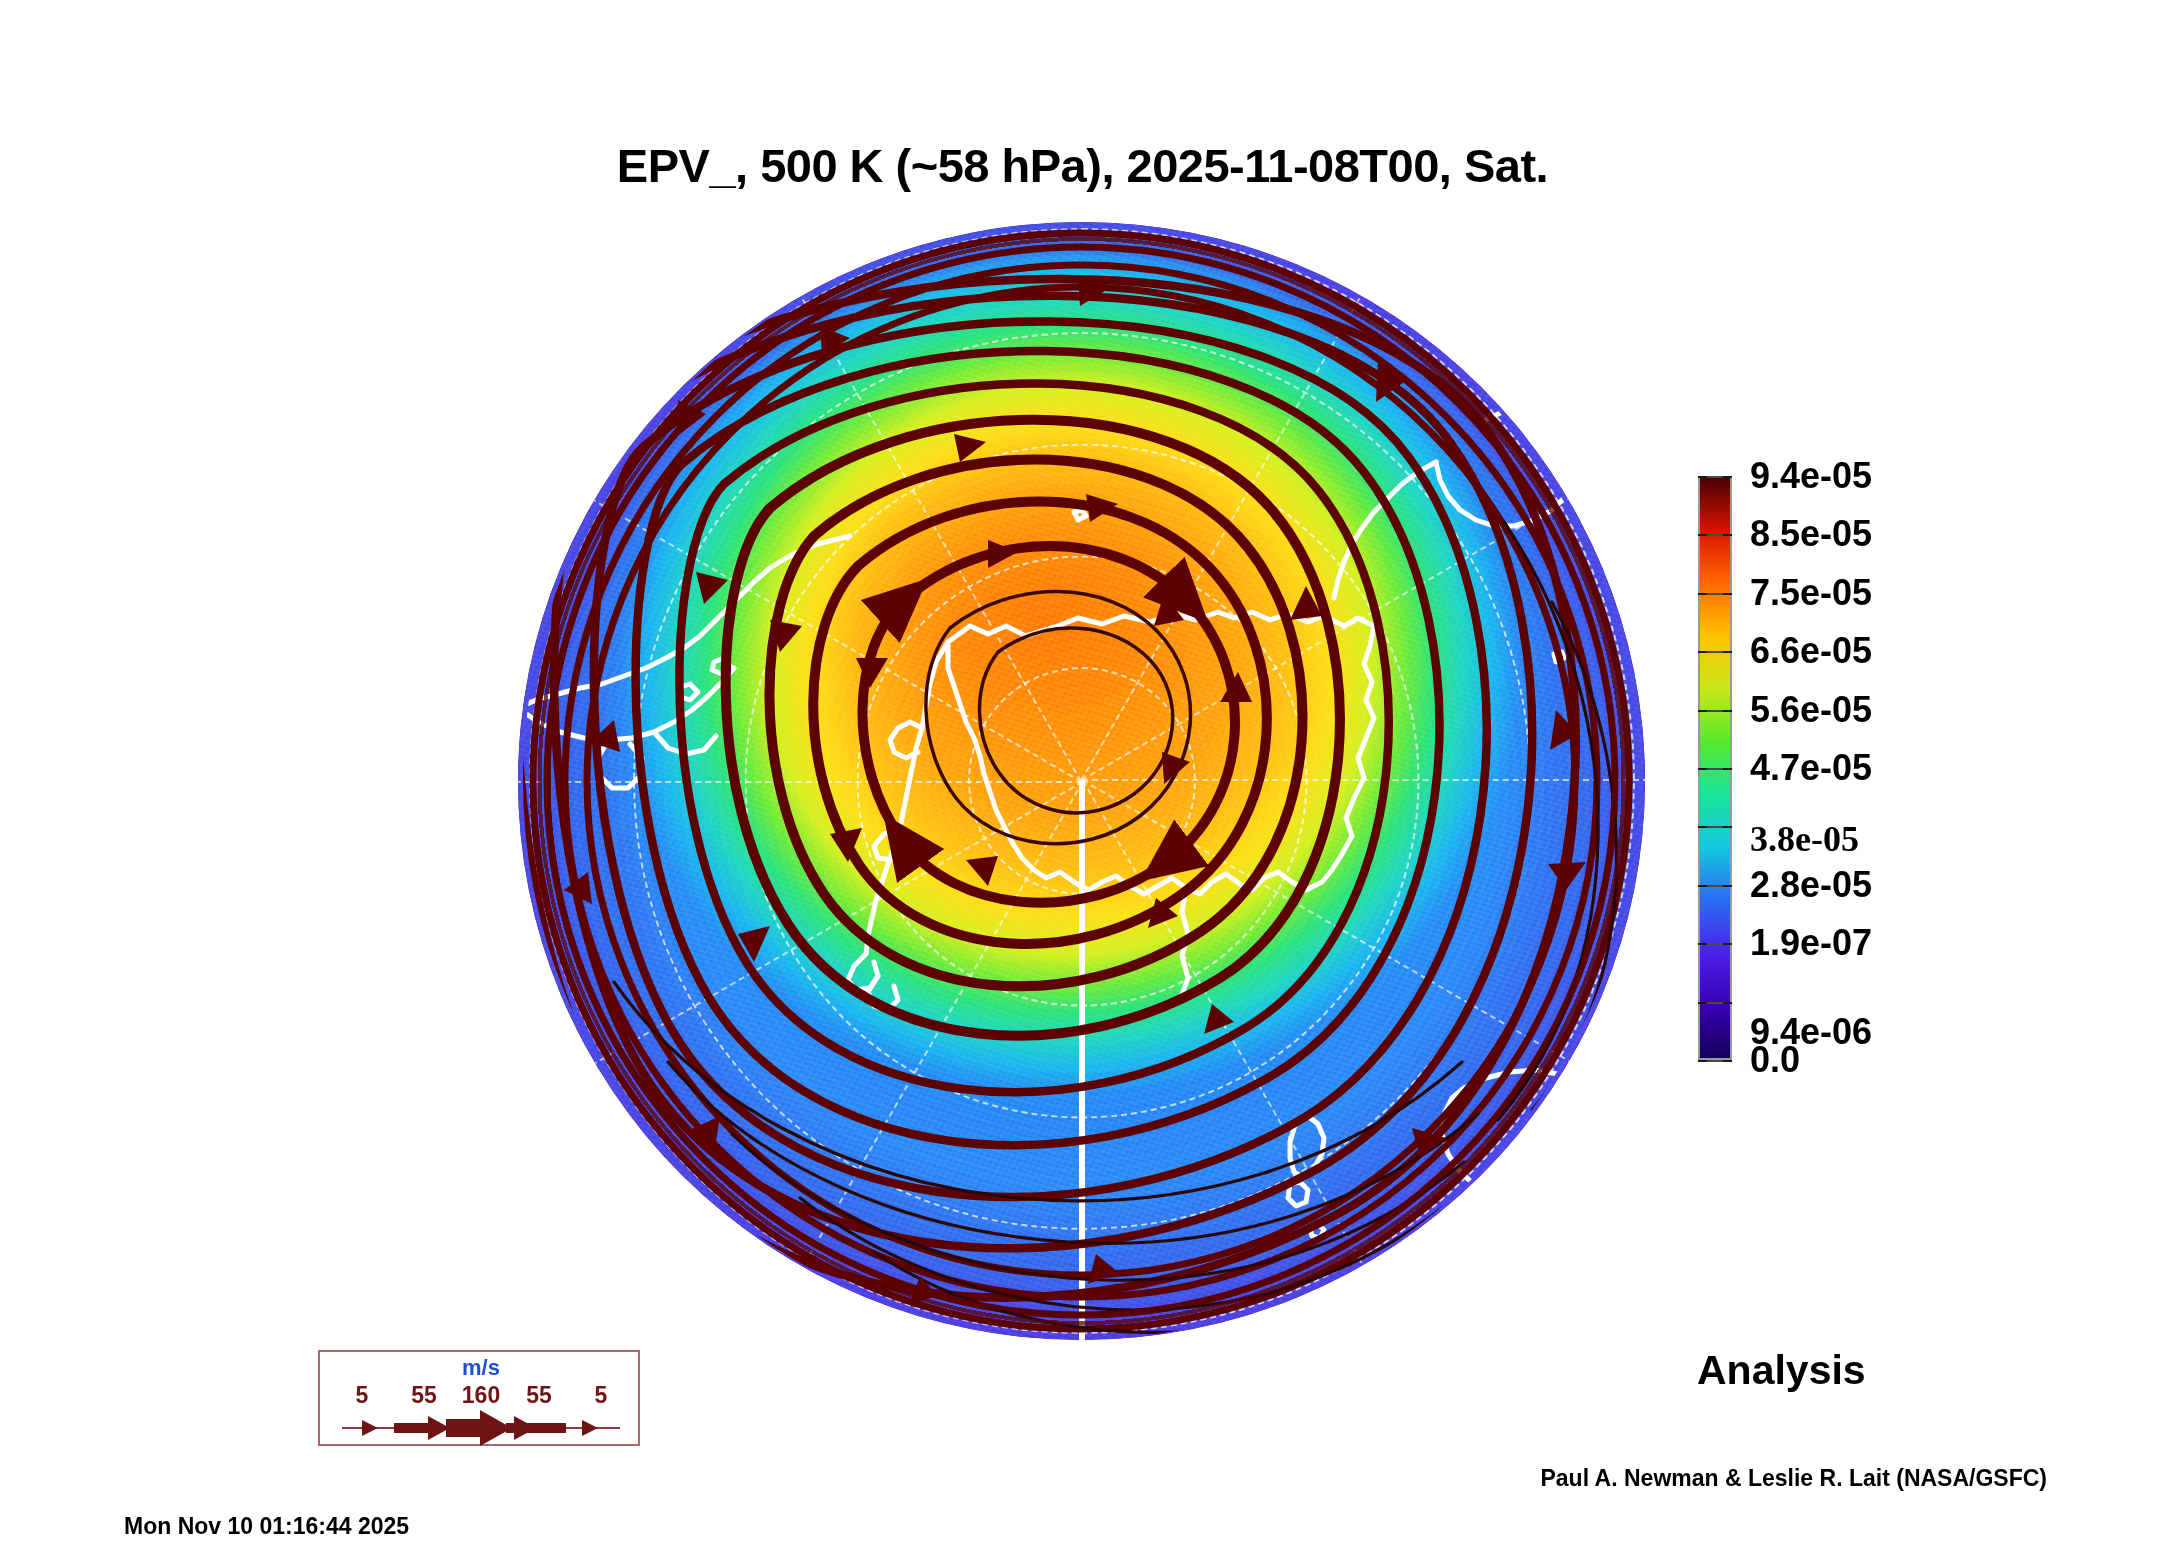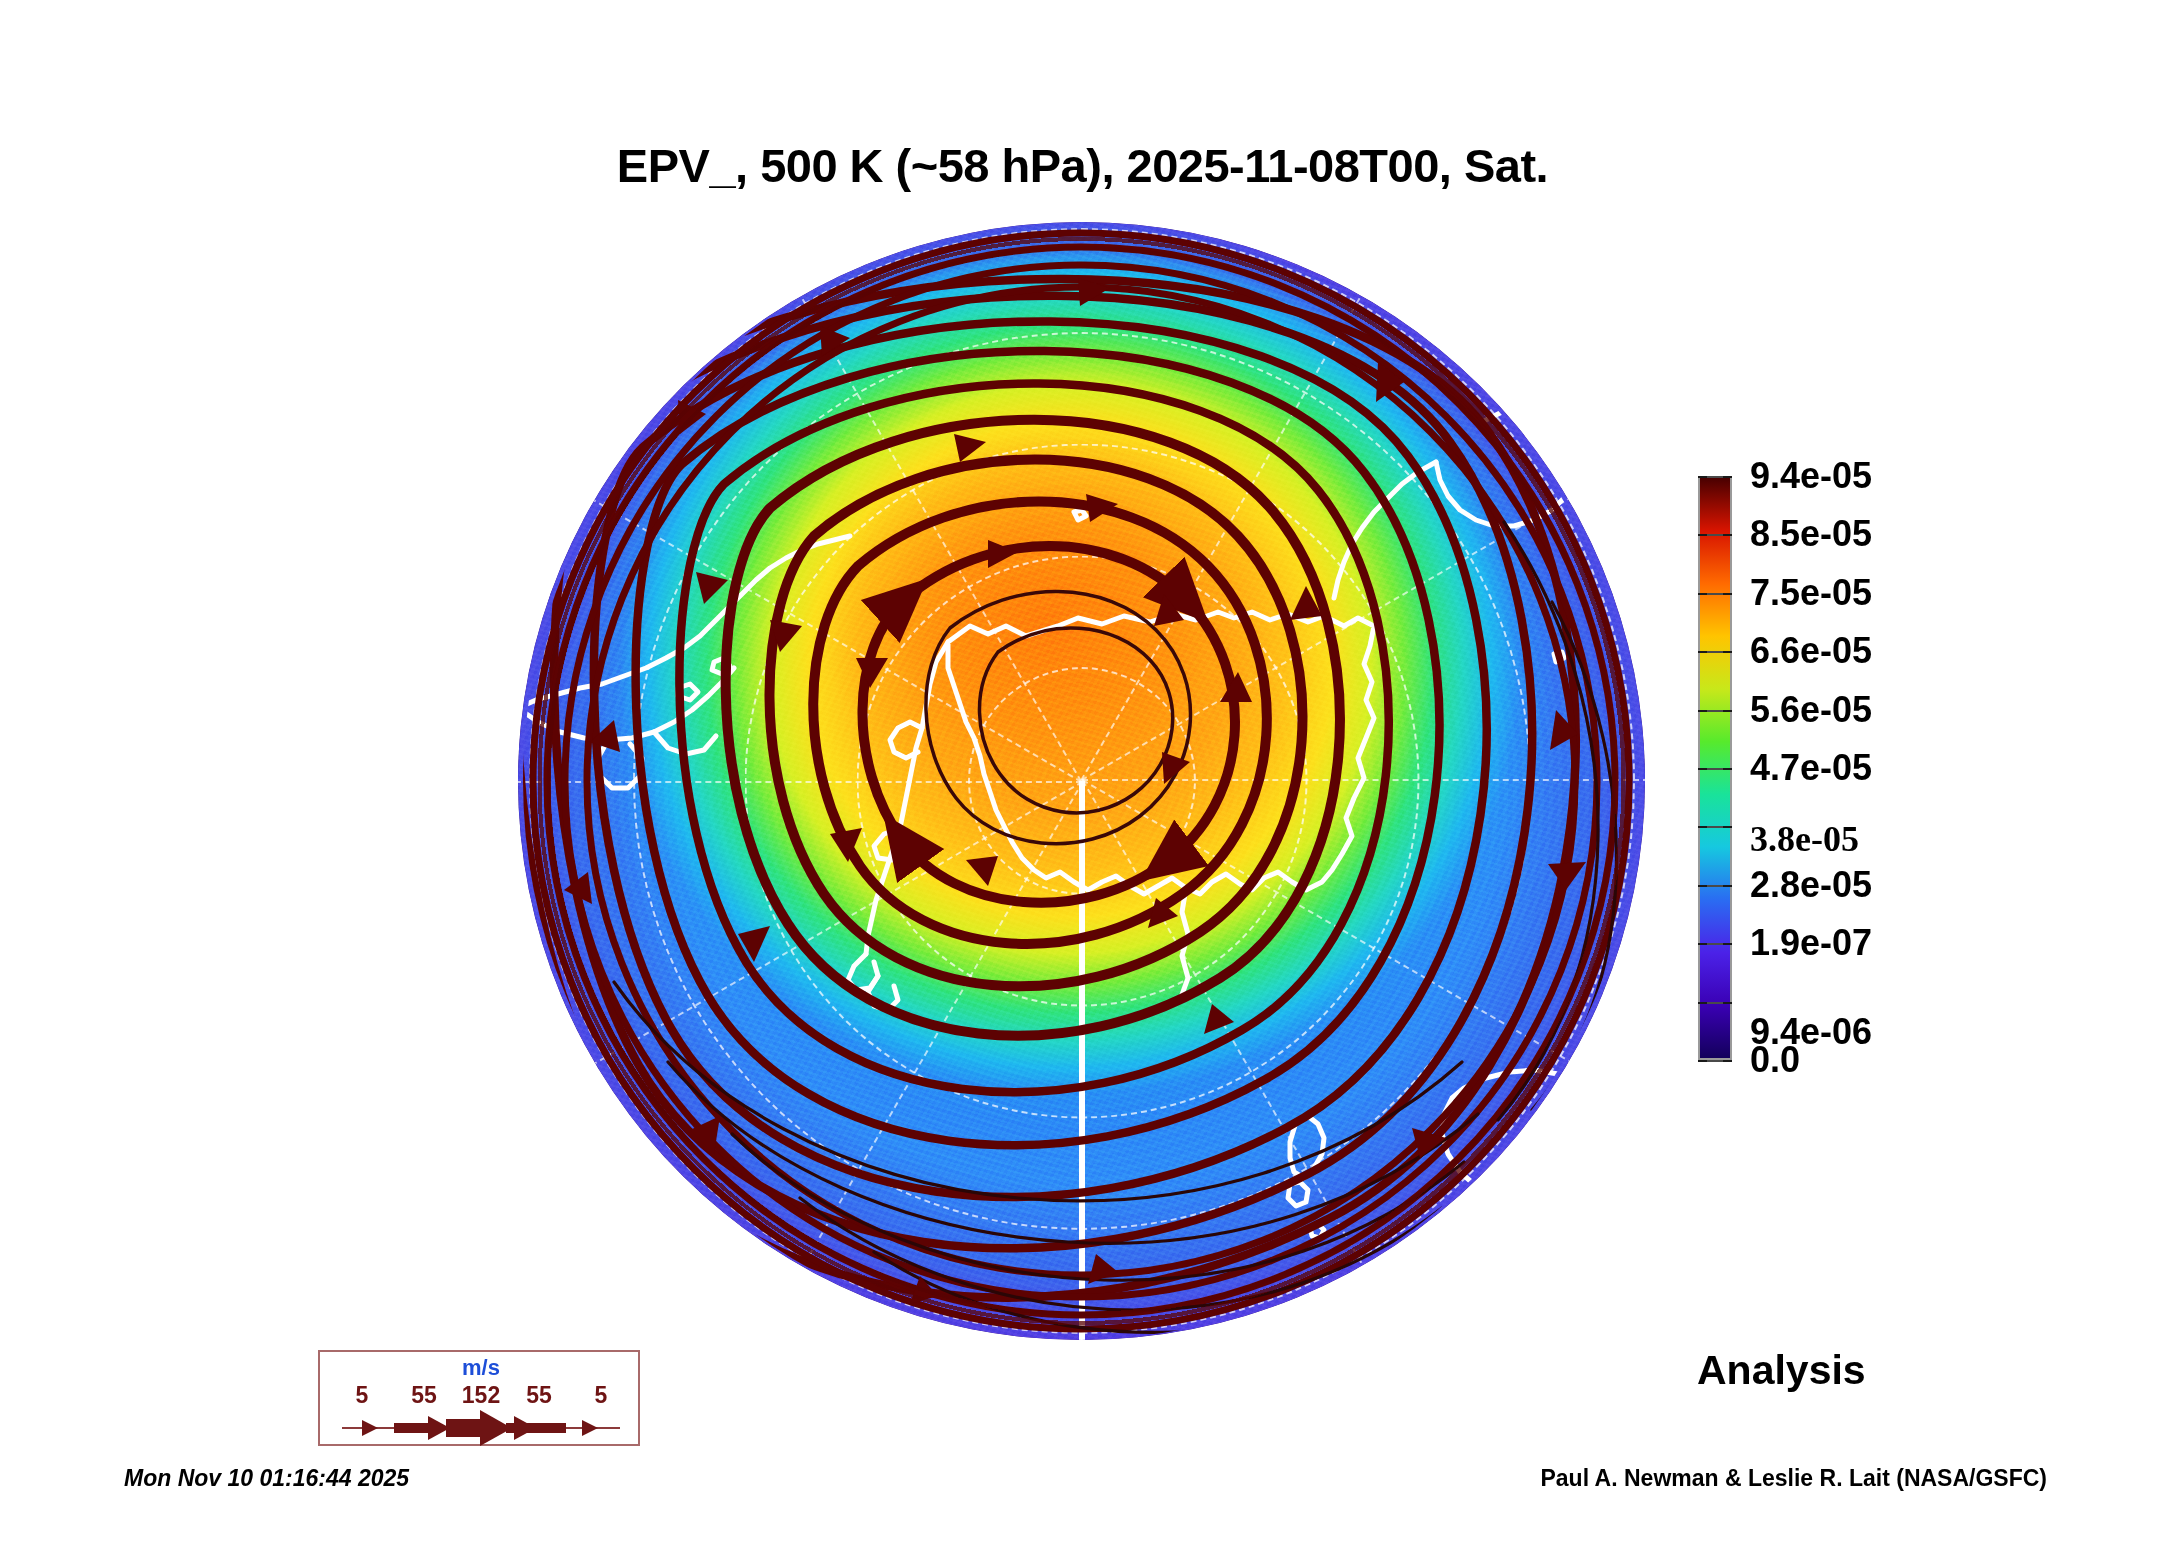--- a/index.html
+++ b/index.html
@@ -240,25 +240,24 @@
     position: absolute;
     left: 1697px;
     top: 1347px;
     font-size: 41px;
     font-weight: bold;
     white-space: nowrap;
   }
   #timestamp {
     position: absolute;
     left: 124px;
-    top: 1465px;
+    top: 1513px;
     font-size: 23px;
     font-weight: bold;
     white-space: nowrap;
-    font-style: italic;
   }
   #credit {
     position: absolute;
     right: 118px;
     top: 1465px;
     font-size: 23px;
     font-weight: bold;
     white-space: nowrap;
   }
 </style>
@@ -478,21 +477,21 @@
   <div class="cb-label" style="top:467.2px;">1.9e-07</div>
   <div class="cb-label" style="top:556px;">9.4e-06</div>
   <div class="cb-label" style="top:584px;">0.0</div>
 </div>
 
 <div id="wind-legend">
   <div id="wind-unit">m/s</div>
 
   <div class="wind-val" style="left:42px;">5</div>
   <div class="wind-val" style="left:104px;">55</div>
-  <div class="wind-val" style="left:161px;">152</div>
+  <div class="wind-val" style="left:161px;">160</div>
   <div class="wind-val" style="left:219px;">55</div>
   <div class="wind-val" style="left:281px;">5</div>
 
   <svg id="wind-arrow-svg" width="322" height="40" viewBox="0 0 322 40">
     <line x1="22" y1="20" x2="300" y2="20" stroke="#8c3a3a" stroke-width="2"></line>
 
     <polygon points="42,12 58,20 42,28" fill="#6e1414"></polygon>
 
     <rect x="74" y="15" width="36" height="10" fill="#6e1414"></rect>
     <polygon points="108,8 130,20 108,32" fill="#6e1414"></polygon>

